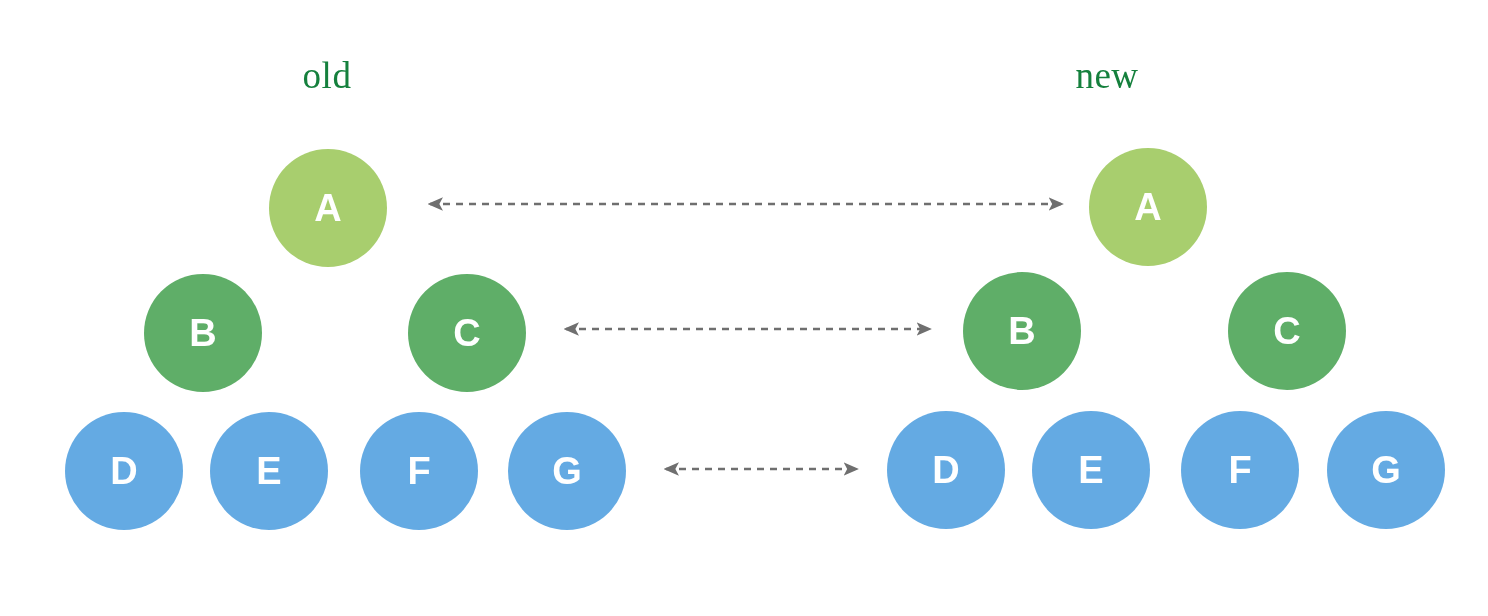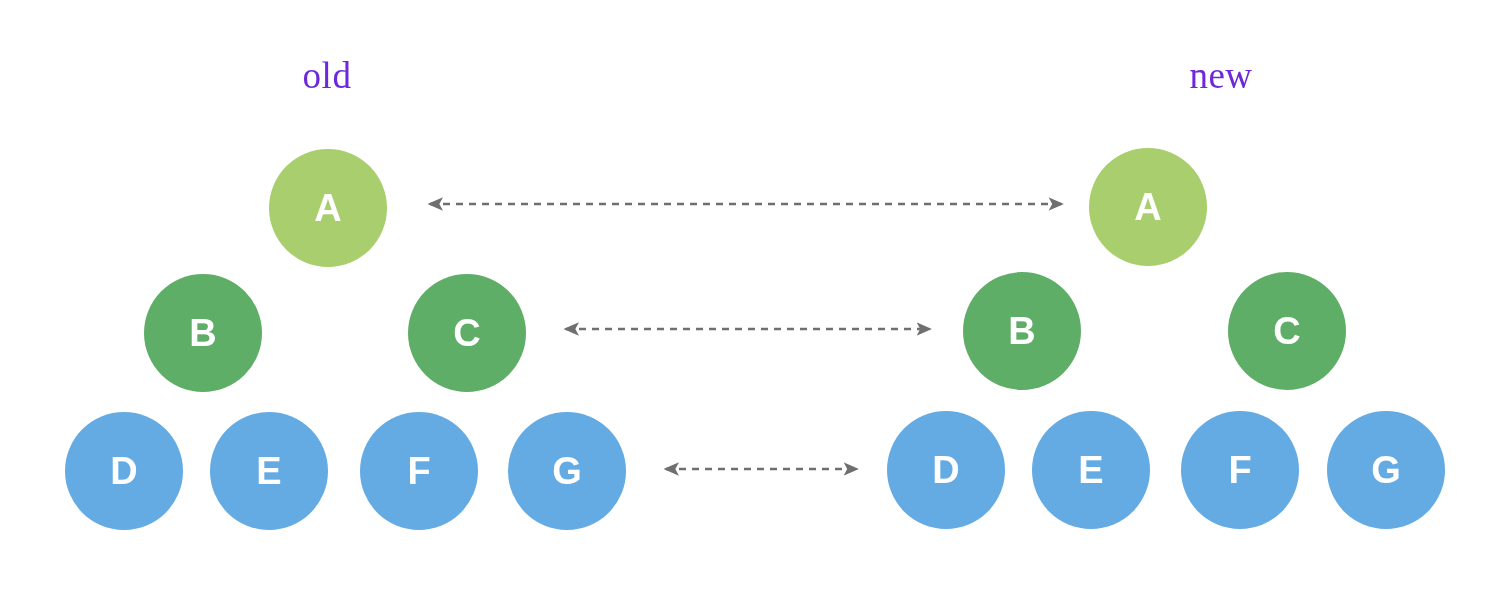--- a/index.html
+++ b/index.html
@@ -15,21 +15,21 @@
     background: #ffffff;
     overflow: hidden;
     font-family: "Liberation Sans", sans-serif;
   }
   .side-label {
     position: absolute;
     transform: translate(-50%, -50%);
     font-family: "Liberation Serif", serif;
     font-size: 37px;
     font-weight: 400;
-    color: #6d28d9;
+    color: #15803d;
     letter-spacing: 0.5px;
     white-space: nowrap;
     line-height: 1;
     text-align: right;
   }
   .node {
     position: absolute;
     transform: translate(-50%, -50%);
     border-radius: 50%;
     display: flex;
@@ -53,21 +53,21 @@
     height: 616px;
     pointer-events: none;
   }
 </style>
 </head>
 <body>
 
 <div id="canvas">
 
   <div class="side-label" id="label-left" style="left: 327px; top: 75px;">old</div>
-  <div class="side-label" id="label-right" style="left: 1221px; top: 75px;">new</div>
+  <div class="side-label" id="label-right" style="left: 1107px; top: 75px;">new</div>
 
   <svg class="arrow-layer" id="arrow-layer" viewBox="0 0 1488 616" xmlns="http://www.w3.org/2000/svg">
     <defs>
       <marker id="head-right" markerWidth="7" markerHeight="7" refX="5.6" refY="3.1" orient="auto" markerUnits="strokeWidth">
         <path d="M0,0.3 L6.4,3.1 L0,5.9 L1.5,3.1 Z" fill="#6f6f6f"></path>
       </marker>
       <marker id="head-left" markerWidth="7" markerHeight="7" refX="1.0" refY="3.1" orient="auto" markerUnits="strokeWidth">
         <path d="M6.4,0.3 L0,3.1 L6.4,5.9 L4.9,3.1 Z" fill="#6f6f6f"></path>
       </marker>
     </defs>

